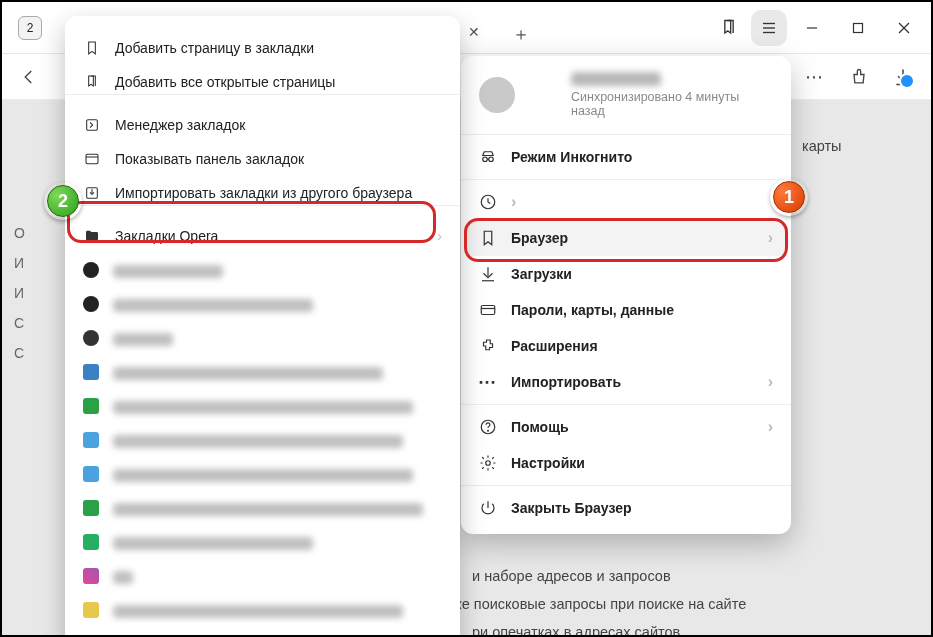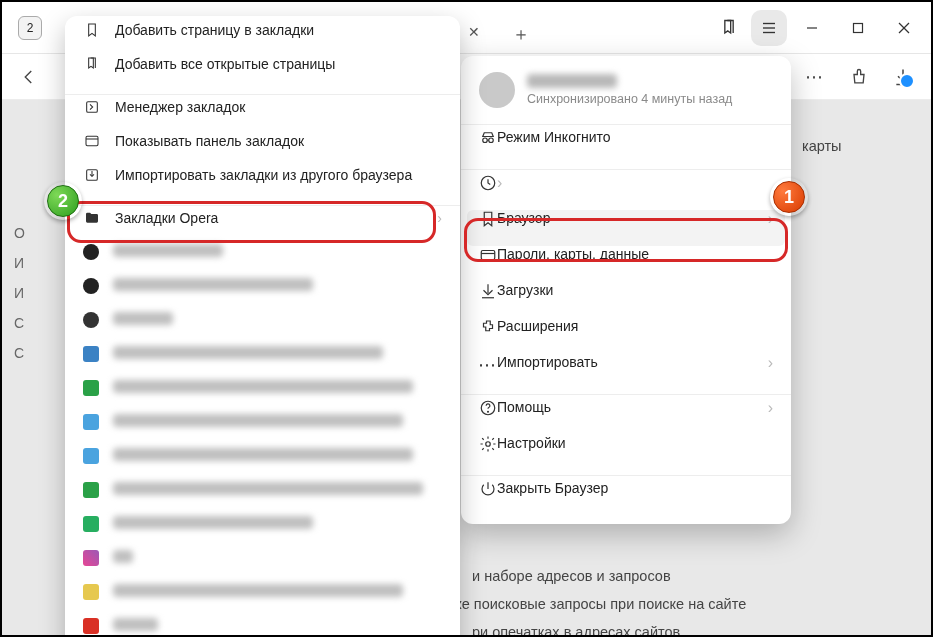--- a/index.html
+++ b/index.html
@@ -119,39 +119,41 @@
     display: flex;
     align-items: center;
     padding: 10px 18px 12px 18px;
     gap: 12px;
   }
   .avatar {
     width: 36px; height: 36px;
     border-radius: 50%;
     background: #c9c9c9;
   }
-  .profile-info { flex: 1; }
+  .profile-info { flex: 1; margin-left: 44px; }
   .profile-name {
     height: 14px; width: 90px;
     background: #b8b8b8;
     border-radius: 4px;
     filter: blur(3px);
     margin-bottom: 4px;
   }
   .profile-sub { font-size: 12.5px; color: #8a8a8a; }
   .menu-sep {
     height: 1px; background: #ededed;
     margin: 4px 0;
   }
   .menu-item {
     display: flex;
-    align-items: flex-start;
+    align-items: center;
     padding: 0 18px;
     height: 36px;
+    gap: 14px;
     color: #222;
+    font-weight: bold;
   }
   .menu-item .mi-icon {
     width: 18px;
     display: flex; align-items: center; justify-content: center;
     font-size: 16px;
     color: #333;
   }
   .menu-item .mi-label { flex: 1; }
   .menu-item .mi-chevron { color: #bbb; font-size: 16px; }
   .menu-item.hovered { background: #f3f3f3; border-radius: 6px; margin: 0 6px; padding: 0 12px; }
@@ -194,21 +196,21 @@
     left: 63px;
     width: 395px;
     background: #fff;
     border-radius: 12px;
     box-shadow: 0 10px 26px rgba(0,0,0,0.25);
     padding: 6px 0 8px 0;
     z-index: 20;
   }
   .sub-item {
     display: flex;
-    align-items: flex-start;
+    align-items: flex-end;
     padding: 0 18px;
     height: 34px;
     gap: 14px;
   }
   .sub-item .si-icon {
     width: 18px;
     display: flex; align-items: center; justify-content: center;
     font-size: 16px; color: #333;
   }
   .sub-item .si-label { flex: 1; }
@@ -359,36 +361,36 @@
           <path d="M7 3h10v18l-5-4-5 4V3z"></path>
         </svg>
     </span>
     <span class="mi-label">Браузер</span>
     <span class="mi-chevron">›</span>
   </div>
 
   <div class="menu-item">
     <span class="mi-icon">
       <svg width="18" height="18" viewBox="0 0 24 24" fill="none" stroke="#333" stroke-width="1.6">
-          <rect x="3" y="6" width="18" height="12" rx="2"></rect>
-          <line x1="3" y1="10" x2="21" y2="10"></line>
-        </svg>
-    </span>
-    <span class="mi-label">Пароли, карты, данные</span>
-  </div>
-
-  <div class="menu-item">
-    <span class="mi-icon">
-      <svg width="18" height="18" viewBox="0 0 24 24" fill="none" stroke="#333" stroke-width="1.6">
           <line x1="12" y1="3" x2="12" y2="15"></line>
           <polyline points="6 11 12 17 18 11"></polyline>
           <line x1="4" y1="21" x2="20" y2="21"></line>
         </svg>
     </span>
     <span class="mi-label">Загрузки</span>
+  </div>
+
+  <div class="menu-item">
+    <span class="mi-icon">
+      <svg width="18" height="18" viewBox="0 0 24 24" fill="none" stroke="#333" stroke-width="1.6">
+          <rect x="3" y="6" width="18" height="12" rx="2"></rect>
+          <line x1="3" y1="10" x2="21" y2="10"></line>
+        </svg>
+    </span>
+    <span class="mi-label">Пароли, карты, данные</span>
   </div>
 
   <div class="menu-item">
     <span class="mi-icon">
       <svg width="18" height="18" viewBox="0 0 24 24" fill="none" stroke="#333" stroke-width="1.6">
           <path d="M14 4h-4v3H6v5h3v5h5v-3h4v-5h-3V4z"></path>
         </svg>
     </span>
     <span class="mi-label">Расширения</span>
   </div>

